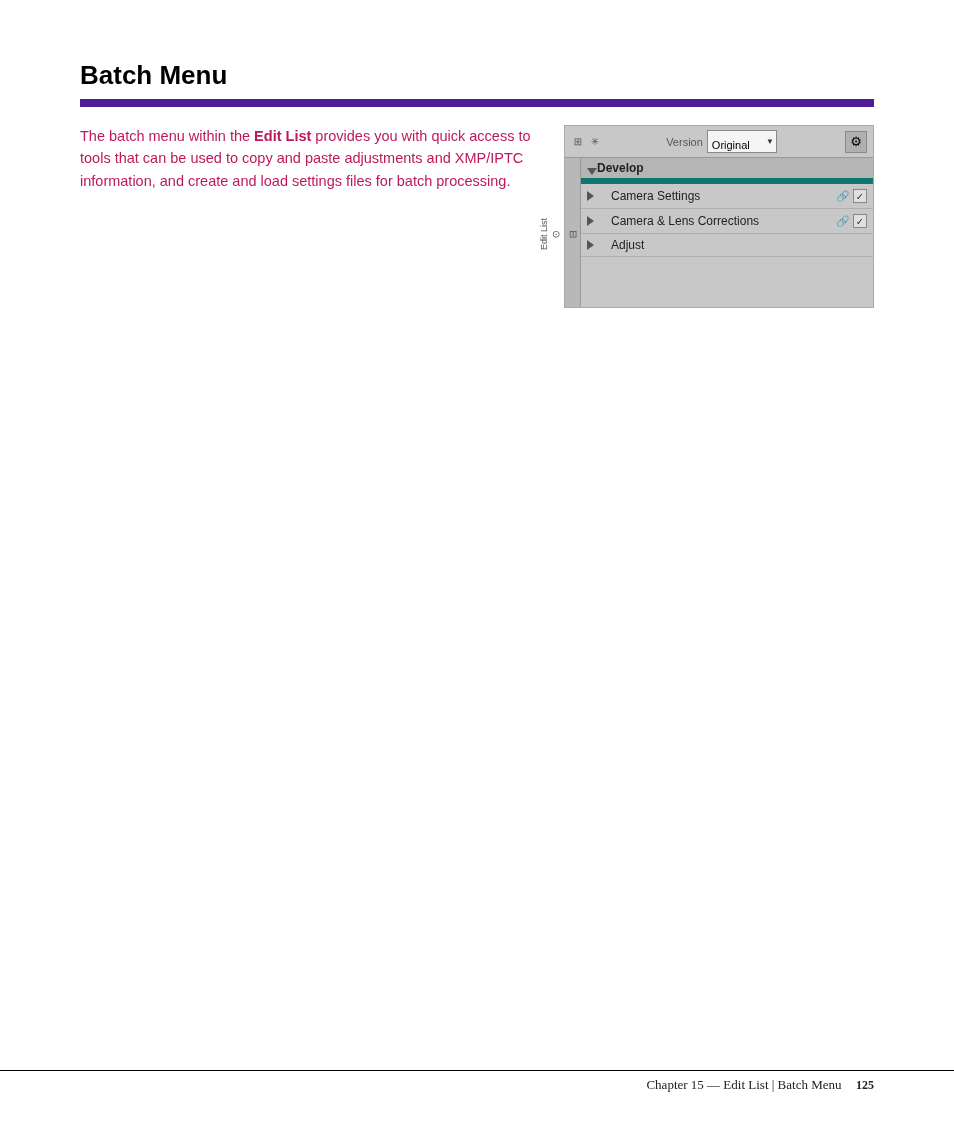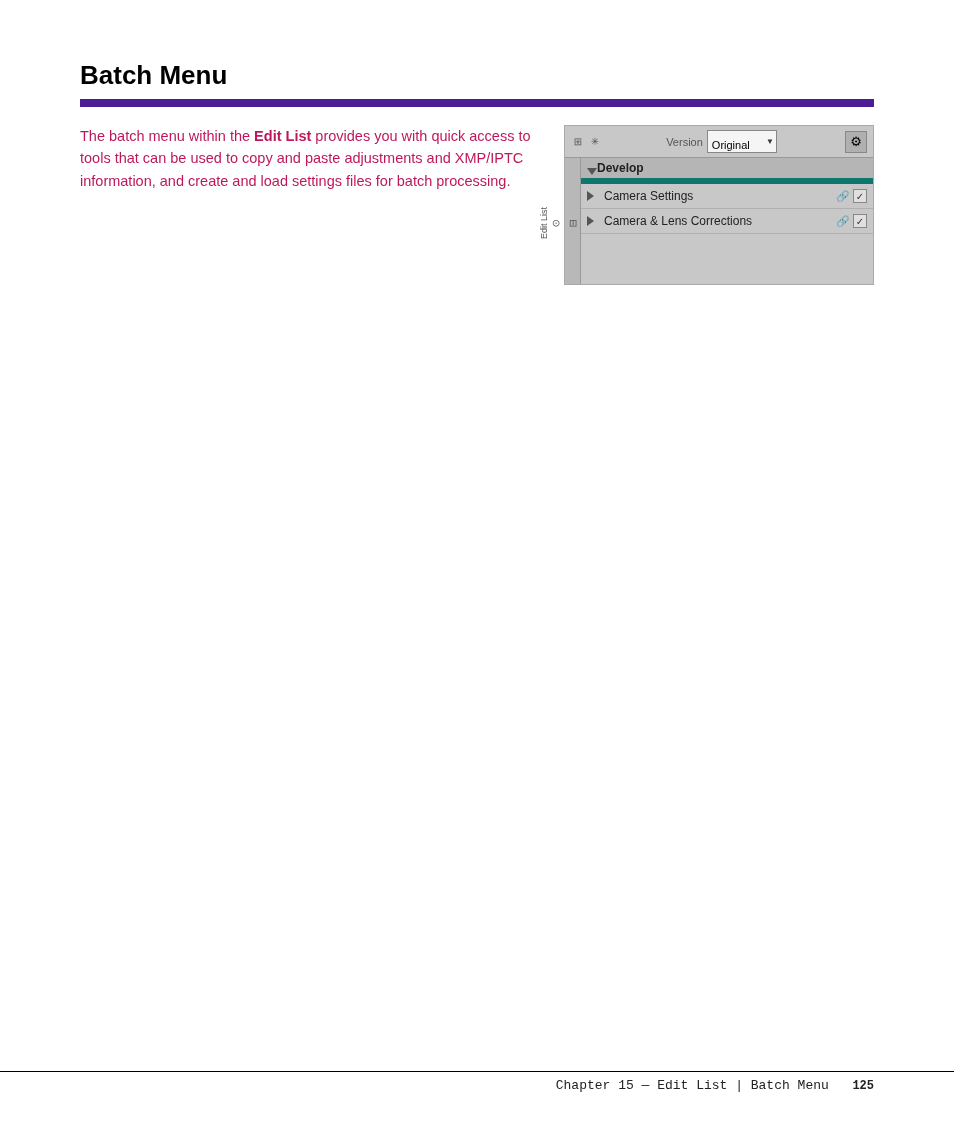--- a/index.html
+++ b/index.html
@@ -175,21 +175,21 @@
     .panel-row:last-child {
       border-bottom: none;
     }
 
     .row-label {
       flex: 1;
       font-size: 12px;
       color: #222;
       display: flex;
       align-items: center;
-      gap: 10px;
+      gap: 17px;
     }
 
     .row-icons {
       display: flex;
       align-items: center;
       gap: 2px;
     }
 
     .row-icon-link {
       width: 16px;
@@ -250,21 +250,21 @@
     
     .page-footer {
       position: absolute;
       bottom: 30px;
       left: 0;
       right: 0;
       border-top: 1px solid #000;
       display: flex;
       justify-content: flex-end;
       padding: 6px 80px 0 80px;
-      font-family: Liberation Mono, monospace;
+      font-family: Liberation Serif, serif;
       font-size: 13px;
       color: #222;
     }
 
     .footer-text {
       display: flex;
       align-items: center;
       gap: 4px;
     }
 
@@ -348,20 +348,28 @@
             <div class="row-label">
               <span class="triangle-right"></span>
               <span>Camera &amp; Lens Corrections</span>
             </div>
             <div class="row-icons">
               <div class="row-icon-link">🔗</div>
               <div class="row-checkbox checked">✓</div>
             </div>
           </div>
 
+          <div class="panel-row">
+            <div class="row-label">
+              <span class="triangle-right"></span>
+              <span>Adjust</span>
+            </div>
+            <div class="row-icons">
+            </div>
+          </div>
 
           <div style="height: 50px; background: #c8c8c8;"></div>
         </div>
       </div>
     </div>
   </div>
 </div>
 
 <div class="page-footer">
   <div class="footer-text">

